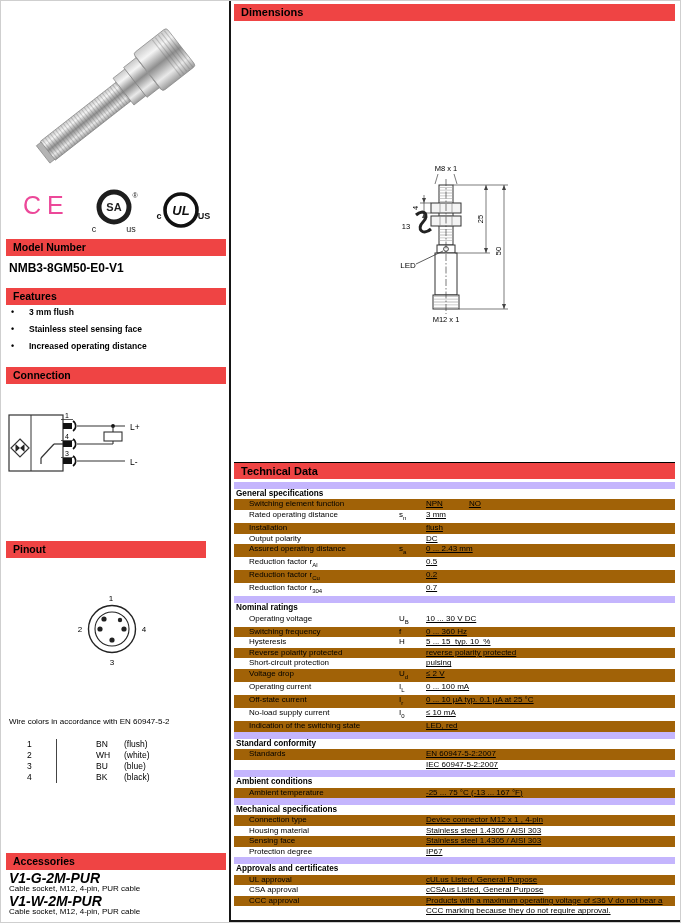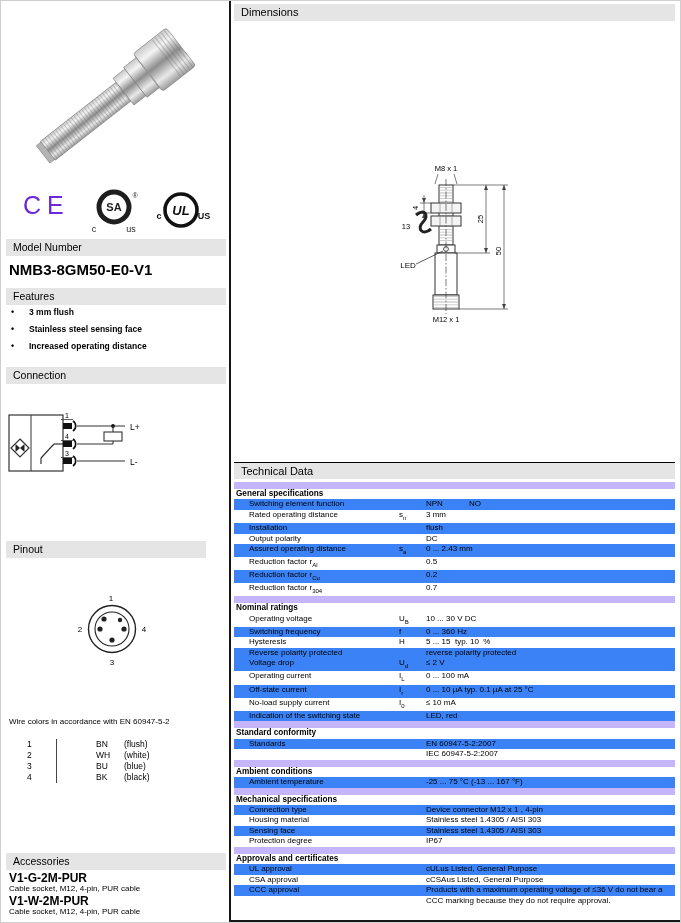--- a/index.html
+++ b/index.html
@@ -1,43 +1,43 @@
 <!DOCTYPE html>
 <html><head>
 <meta charset="utf-8">
 <style>
   html,body{margin:0;padding:0;background:#fff;}
   #page{position:relative;width:681px;height:923px;background:#fff;border:1px solid #cfcfcf;box-sizing:border-box;
         font-family:"Liberation Sans", sans-serif;color:#000;overflow:hidden;}
   .abs{position:absolute;}
-  .bar{height:17px;line-height:17px;background:#e5e5e5;color:#000;font-weight:normal;font-size:10.5px;padding-left:7px;box-sizing:border-box;}
+  .bar{height:17px;line-height:17px;background:#ef4444;color:#000;font-weight:bold;font-size:10.5px;padding-left:7px;box-sizing:border-box;}
   .divider{position:absolute;left:228px;top:0;width:2px;height:923px;background:#161616;}
   .bottomline{position:absolute;left:229px;top:919px;width:452px;height:2px;background:#161616;}
   
-  .modelval{font-weight:bold;font-size:15px;}
+  .modelval{font-weight:bold;font-size:12px;}
   .feat{display:flex;align-items:baseline;height:17px;font-weight:bold;font-size:8.5px;}
   .feat .bullet{width:10px;margin-left:2px;margin-right:8px;font-size:9px;}
   .wnote{font-size:8px;}
   .wiretable{width:210px;position:relative;font-size:8.5px;}
   .wr{display:flex;height:11px;line-height:11px;}
   .wr .p{width:87px;padding-left:18px;box-sizing:border-box;}
   .wr .c{width:28px;}
   .wirebar{position:absolute;left:47px;top:0;width:1px;height:44px;background:#444;}
   .accitem{margin-bottom:2px;}
-  .am{font-weight:bold;font-size:12px;line-height:11px;}
+  .am{font-weight:bold;font-size:14px;line-height:11px;font-style:italic;}
   .ad{font-size:8px;line-height:10px;}
-  .celogo{font-size:25px;letter-spacing:6px;color:#6d28d9;font-weight:400;}
+  .celogo{font-size:25px;letter-spacing:6px;color:#ec4899;font-weight:400;}
   
   .techtable{width:441px;}
   .tsec{border-top:7px solid #c4b5fd;font-weight:bold;font-size:8.2px;line-height:10.4px;padding-left:2px;}
   .trow{display:flex;min-height:10.5px;line-height:10.5px;font-size:8px;}
-  .trow.shade{background:#3b82f6;}
+  .trow.shade{background:#a16207;}
   .trow .c1{width:150px;margin-left:15px;flex:none;}
   .trow .c2{width:27px;flex:none;}
-  .trow .c3{flex:1;white-space:pre-wrap;padding-right:6px;}
+  .trow .c3{flex:1;white-space:pre-wrap;padding-right:6px;text-decoration:underline;}
   .gap{display:inline-block;width:26px;}
   sub{font-size:6px;}
   svg text{font-family:"Liberation Sans", sans-serif;}
 </style>
 </head>
 <body>
 
 <div id="page">
   <div class="divider"></div>
   <div class="bottomline"></div>
@@ -293,20 +293,25 @@
       <div class="trow">
         <div class="c1">Hysteresis</div>
         <div class="c2">H</div>
         <div class="c3">5 ... 15  typ. 10  %</div>
       </div>
       <div class="trow shade">
         <div class="c1">Reverse polarity protected</div>
         <div class="c2"></div>
         <div class="c3">reverse polarity protected</div>
       </div>
+      <div class="trow">
+        <div class="c1">Short-circuit protection</div>
+        <div class="c2"></div>
+        <div class="c3">pulsing</div>
+      </div>
       <div class="trow shade">
         <div class="c1">Voltage drop</div>
         <div class="c2">U<sub>d</sub></div>
         <div class="c3">≤ 2 V</div>
       </div>
       <div class="trow">
         <div class="c1">Operating current</div>
         <div class="c2">I<sub>L</sub></div>
         <div class="c3">0 ... 100 mA</div>
       </div>

